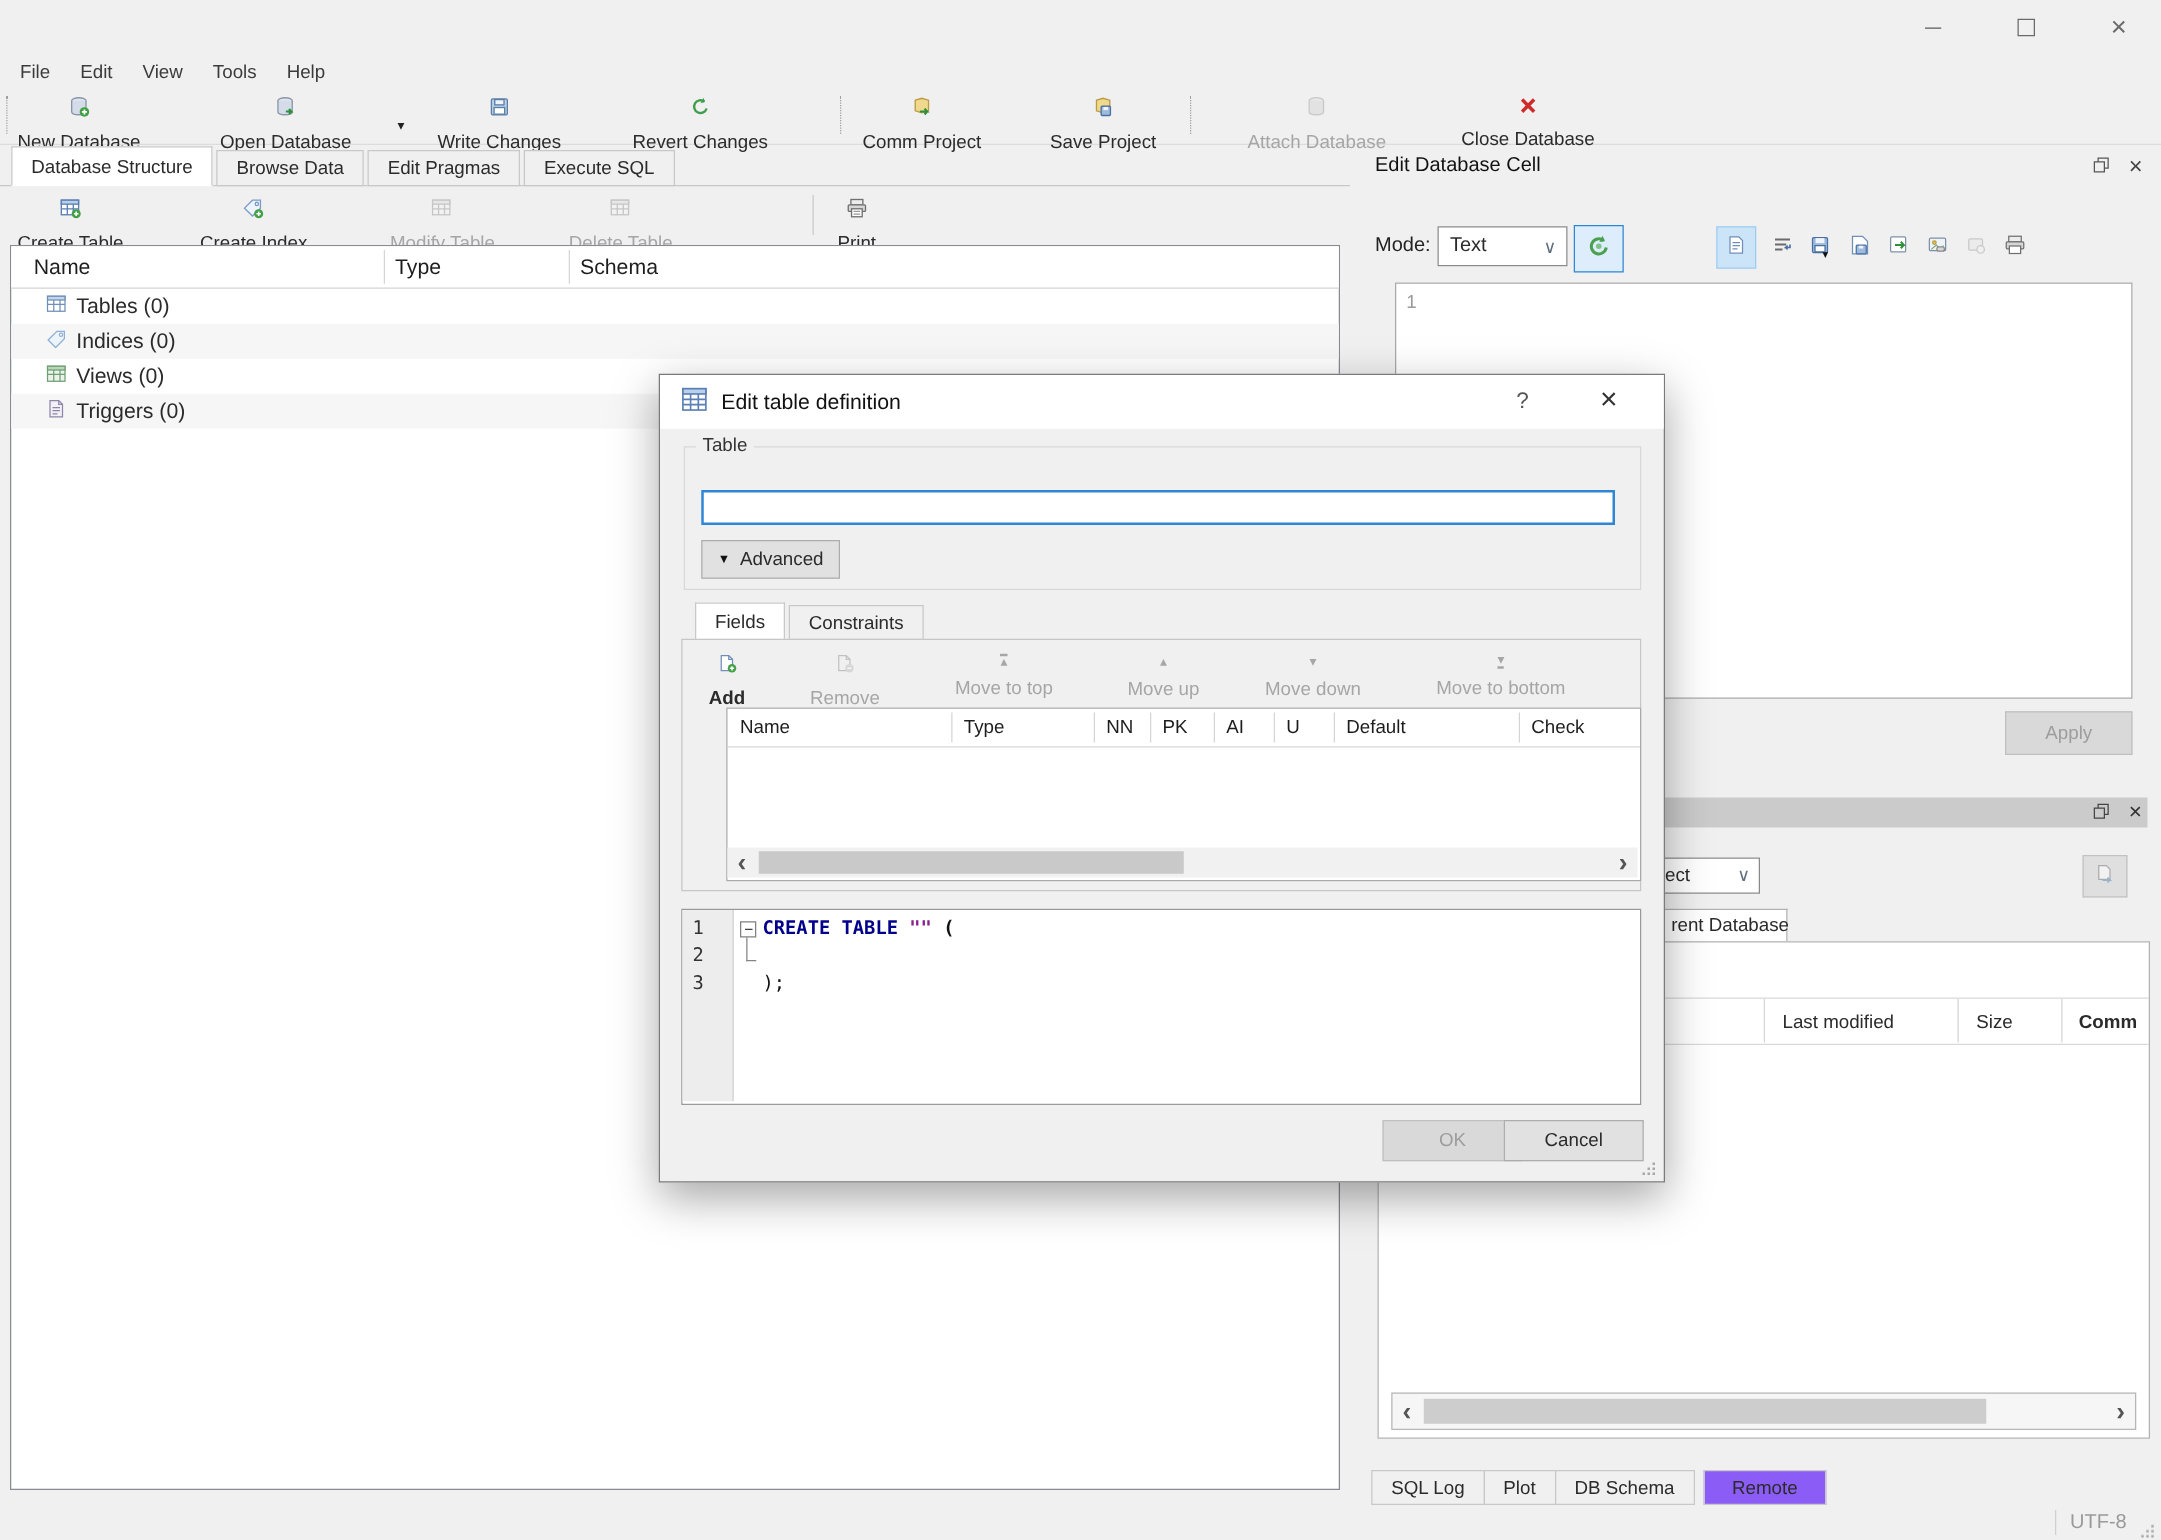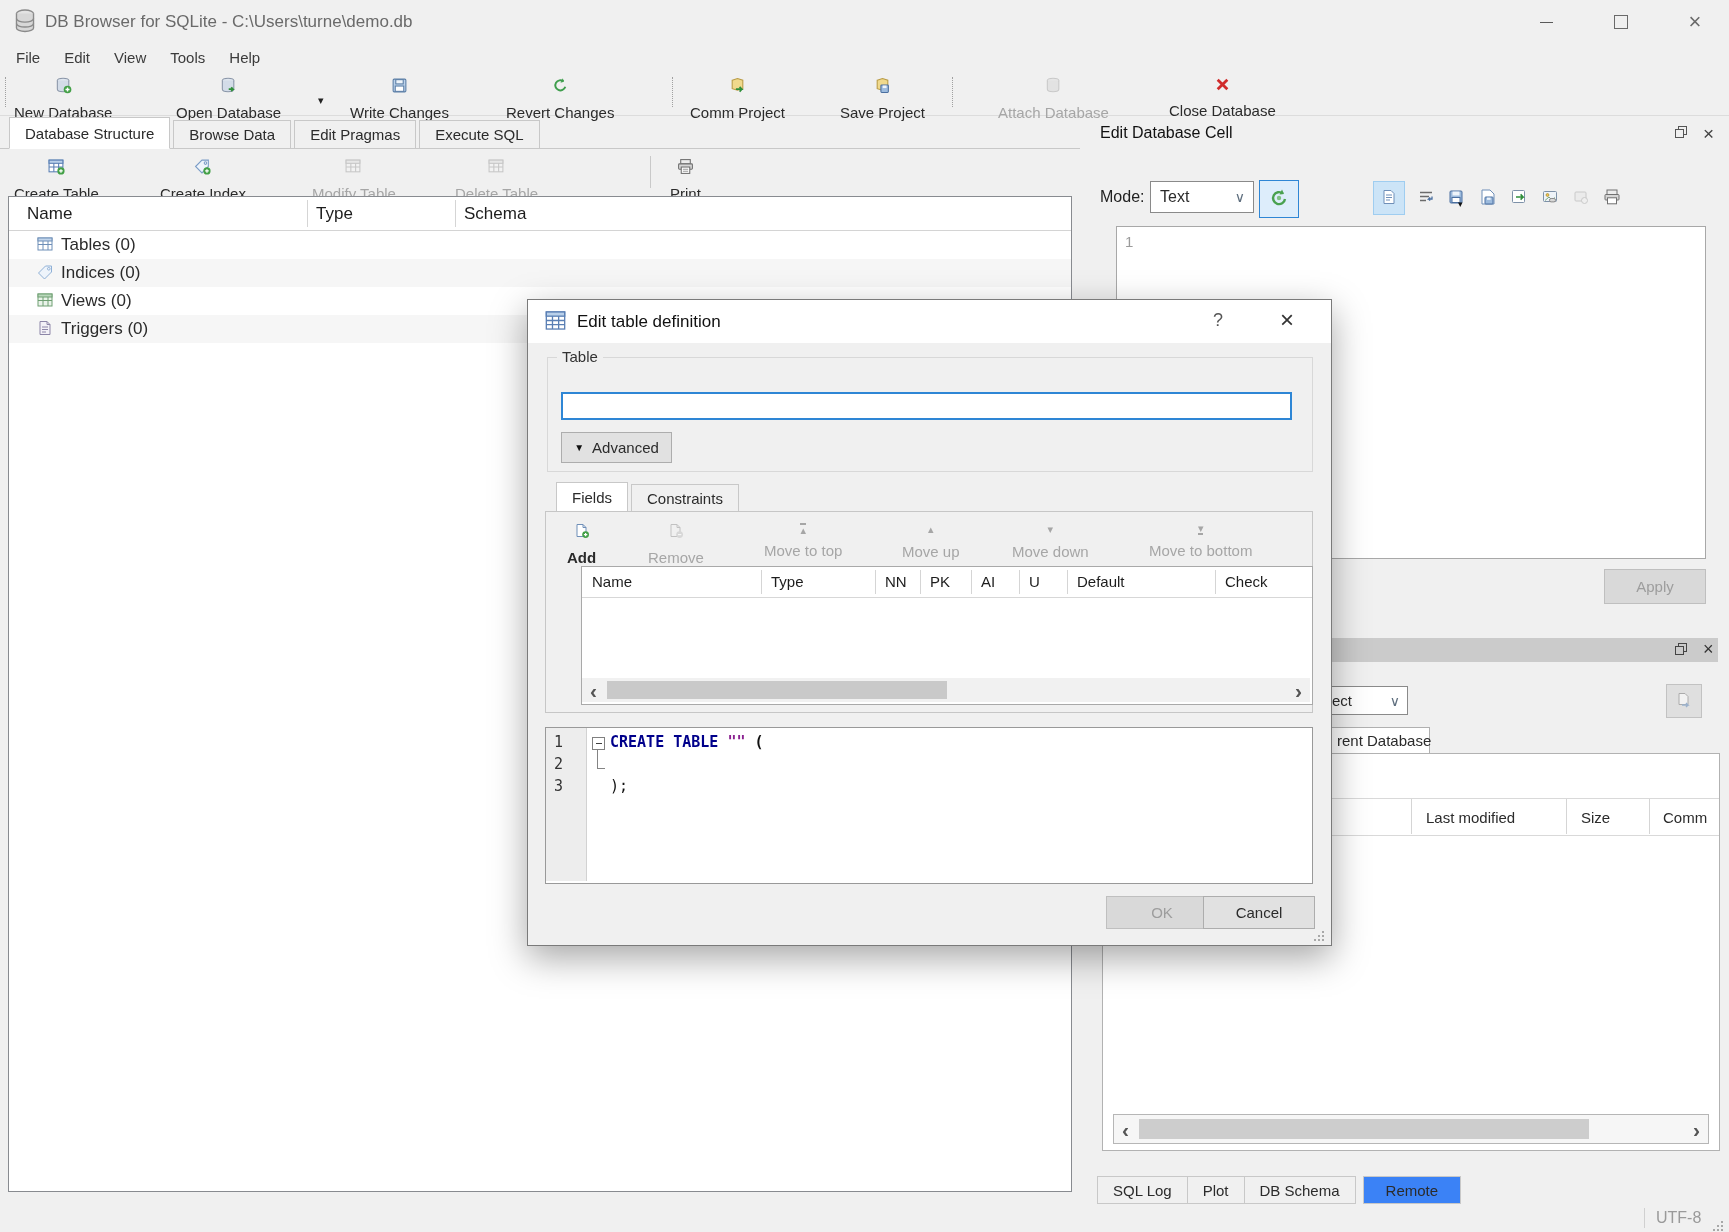--- a/index.html
+++ b/index.html
@@ -27,30 +27,20 @@
   .grip{width:12px;height:12px;}
   .dockbtn{display:flex;align-items:center;justify-content:center;width:20px;height:20px;color:#444;}
   .xglyph{font-size:17px;color:#444;line-height:1;}
   .mono{font-family:"DejaVu Sans Mono","Liberation Mono",monospace;}
 </style>
 </head>
 <body>
 
 <div id="app">
 
-  <div class="abs fl" style="left:0;top:0;width:1729px;height:44px;background:#f0f0f0;">
-    <span class="ic" style="margin-left:14px;">
-      <svg width="22" height="26" viewBox="0 0 16 18">
-          <ellipse cx="8" cy="3.6" rx="6.2" ry="2.6" fill="#e3e3e3" stroke="#8a8a8a"></ellipse>
-          <path d="M1.8 3.6v10.4c0 1.5 2.8 2.6 6.2 2.6s6.2-1.1 6.2-2.6V3.6" fill="#d7d7d7" stroke="#8a8a8a"></path>
-          <path d="M1.8 7.2c0 1.5 2.8 2.6 6.2 2.6s6.2-1.1 6.2-2.6M1.8 10.8c0 1.5 2.8 2.6 6.2 2.6s6.2-1.1 6.2-2.6" fill="none" stroke="#8a8a8a"></path>
-        </svg>
-    </span>
-    <span class="lbl" style="margin-left:9px;font-size:17px;color:#6a6a6a;">DB Browser for SQLite - C:\Users\turne\demo.db</span>
-  </div>
   <div class="abs fl" style="left:1523px;top:0;width:46px;height:44px;justify-content:center;">
     <span style="display:block;width:13px;height:1px;background:#5a5a5a;"></span>
   </div>
   <div class="abs fl" style="left:1598px;top:0;width:46px;height:44px;justify-content:center;">
     <span style="display:block;width:12px;height:12px;border:1px solid #6a6a6a;"></span>
   </div>
   <div class="abs fl" style="left:1672px;top:0;width:46px;height:44px;justify-content:center;">
     <span class="xglyph" style="font-size:22px;color:#6a6a6a;">×</span>
   </div>
 
@@ -346,21 +336,21 @@
     </div>
 
     <div class="abs" style="left:204px;top:89px;width:134px;height:27px;background:#fff;border:1px solid #b0b0b0;border-bottom:none;">
       <span class="abs lbl" style="left:42px;top:4px;">rent Database</span>
     </div>
 
     <div class="abs" style="left:12px;top:115px;width:616px;height:396px;background:#fff;border:1px solid #b2b2b2;">
       <div class="abs" style="left:0;top:44px;width:100%;border-top:1px solid #d9d9d9;"></div>
       <span class="abs lbl" style="left:323px;top:55px;">Last modified</span>
       <span class="abs lbl" style="left:478px;top:55px;">Size</span>
-      <span class="abs lbl" style="left:560px;top:55px;">Comm</span>
+      <span class="abs lbl" style="left:560px;top:55px;font-weight:bold;">Comm</span>
       <div class="abs vline" style="left:308px;top:45px;height:35px;"></div>
       <div class="abs vline" style="left:463px;top:45px;height:35px;"></div>
       <div class="abs vline" style="left:546px;top:45px;height:35px;"></div>
       <div class="abs" style="left:0;top:81px;width:100%;border-top:1px solid #d9d9d9;"></div>
 
       <div class="abs fl" style="left:10px;top:360px;width:594px;height:28px;border:1px solid #b6b6b6;background:#f6f6f6;">
         <span class="scroll-chev" style="margin-left:8px;">‹</span>
         <div style="margin-left:10px;width:450px;height:20px;background:#cdcdcd;"></div>
         <span class="scroll-chev" style="margin-left:auto;margin-right:8px;">›</span>
       </div>
@@ -370,21 +360,21 @@
   <div class="abs fl" style="left:1097px;top:1176px;height:28px;">
     <div class="tab" style="height:26px;">
         <span>SQL Log</span>
       </div>
     <div class="tab" style="height:26px;margin-left:-1px;">
         <span>Plot</span>
       </div>
     <div class="tab" style="height:26px;margin-left:-1px;">
         <span>DB Schema</span>
       </div>
-    <div class="tab" style="height:26px;margin-left:7px;background:#3b82f6;border-color:#c8c8c8;padding:0 22px;">
+    <div class="tab" style="height:26px;margin-left:7px;background:#8b5cf6;border-color:#c8c8c8;padding:0 22px;">
         <span>Remote</span>
       </div>
   </div>
 
   <div class="abs" style="left:0;top:1204px;width:1729px;height:28px;background:#f0f0f0;">
     <div class="abs" style="left:1644px;top:4px;height:20px;border-left:1px solid #d0d0d0;"></div>
     <span class="abs lbl" style="left:1656px;top:5px;color:#9a9a9a;font-size:16px;">UTF-8</span>
     <div class="abs grip" style="left:1712px;top:1216px;position:fixed;"></div>
     <span class="abs" style="left:1712px;top:14px;">
       <svg width="12" height="12" viewBox="0 0 12 12">

